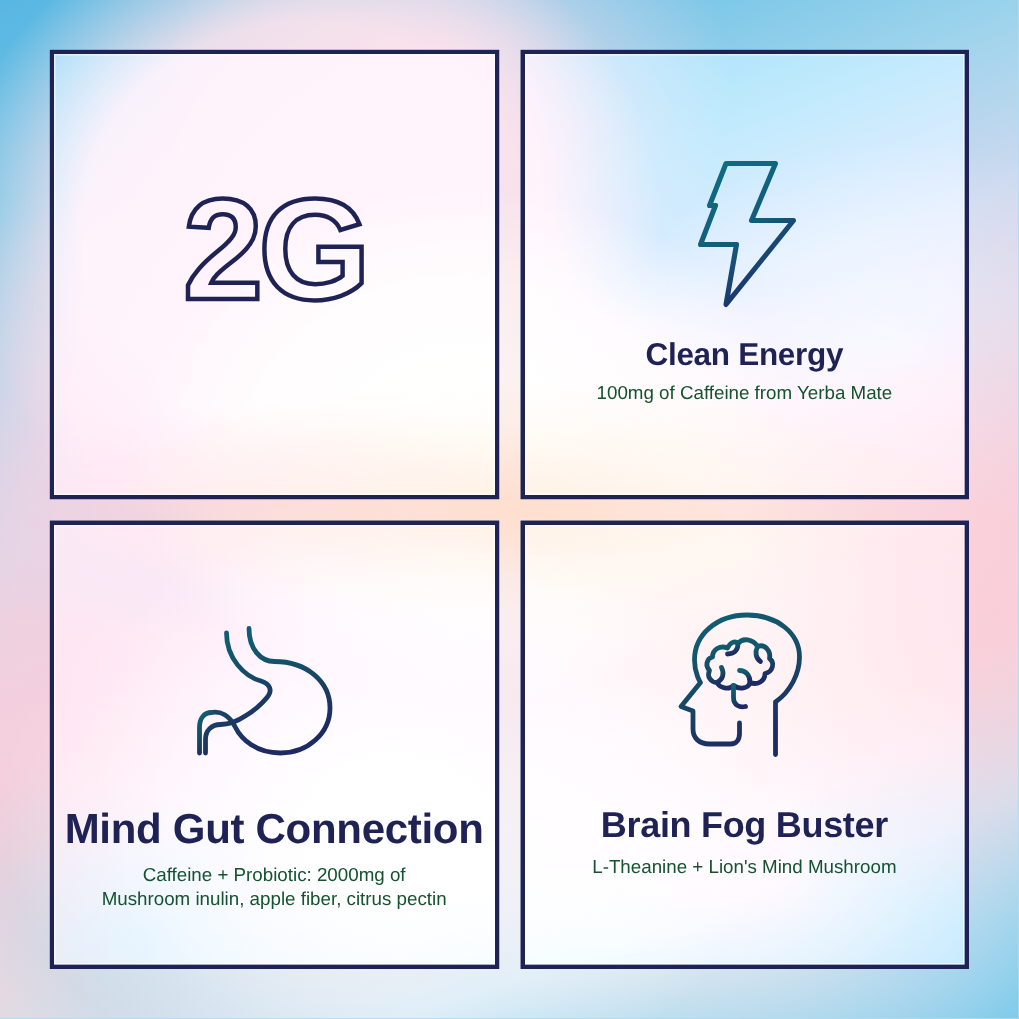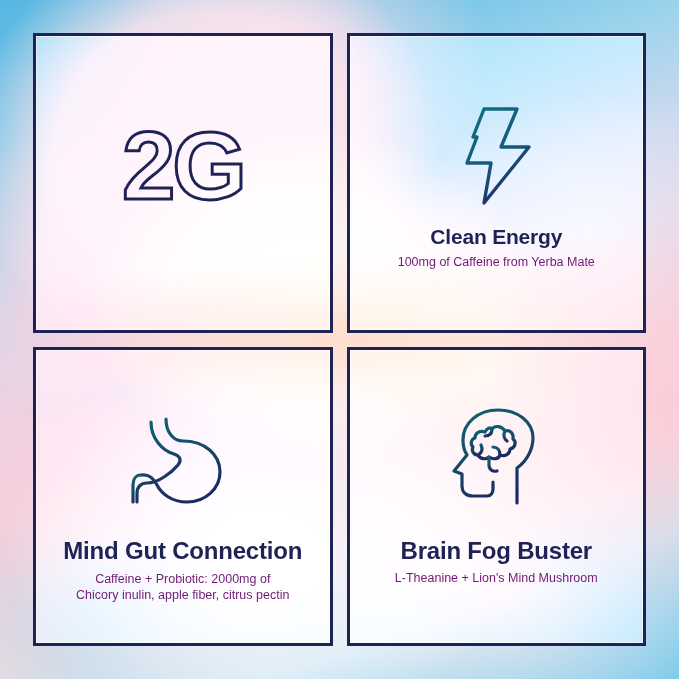--- a/index.html
+++ b/index.html
@@ -92,37 +92,37 @@
     width:100%;
   }
   .title {
     color:#1e2254;
     font-weight:bold;
     letter-spacing:-0.2px;
     text-align:center;
     line-height:1.1;
   }
   .subtitle {
-    color:#701a75;
+    color:#14532d;
     text-align:center;
     line-height:1.25;
   }
 
   
   #panel-sugar .icon-slot { height:185px; }
   #panel-sugar .title { font-size:21px; margin-top:18px; }
 
   
   #panel-energy .icon-slot { height:175px; }
   #panel-energy .title { font-size:21px; margin-top:14px; }
   #panel-energy .subtitle { font-size:12.5px; margin-top:7px; }
 
   
   #panel-gut .icon-slot { height:160px; padding-top:40px; }
-  #panel-gut .title { font-size:24px; margin-top:28px;text-align:center; }
+  #panel-gut .title { font-size:28px; margin-top:28px;text-align:center; }
   #panel-gut .subtitle { font-size:12.5px; margin-top:8px; }
 
   
   #panel-brain .icon-slot { height:160px; padding-top:40px; }
   #panel-brain .title { font-size:24px; margin-top:28px; }
   #panel-brain .subtitle { font-size:12.5px; margin-top:7px; }
 
   .sugar-text {
     font-size:96px;
     font-weight:bold;
@@ -202,21 +202,21 @@
                      C33 71, 28 73, 22 73
                      C16 73, 12 77, 12 83
                      L12 92"></path>
             <path d="M16 65 C11 65, 8 69, 8 75 L8 92"></path>
           </g>
         </svg>
       </div>
       <div class="title">Mind Gut Connection</div>
       <div class="subtitle">
         <span>Caffeine + Probiotic: 2000mg of</span><br>
-        <span>Chicory inulin, apple fiber, citrus pectin</span>
+        <span>Mushroom inulin, apple fiber, citrus pectin</span>
       </div>
     </div>
 
     <div class="panel" id="panel-brain">
       <div class="icon-slot">
         <svg width="110" height="102" viewBox="0 0 110 102">
           <g fill="none" stroke="url(#strokeGrad)" stroke-width="3.2" stroke-linecap="round" stroke-linejoin="round">
 
             <path d="M76 95 L76 60
                      C86 53, 92 41, 92 30

